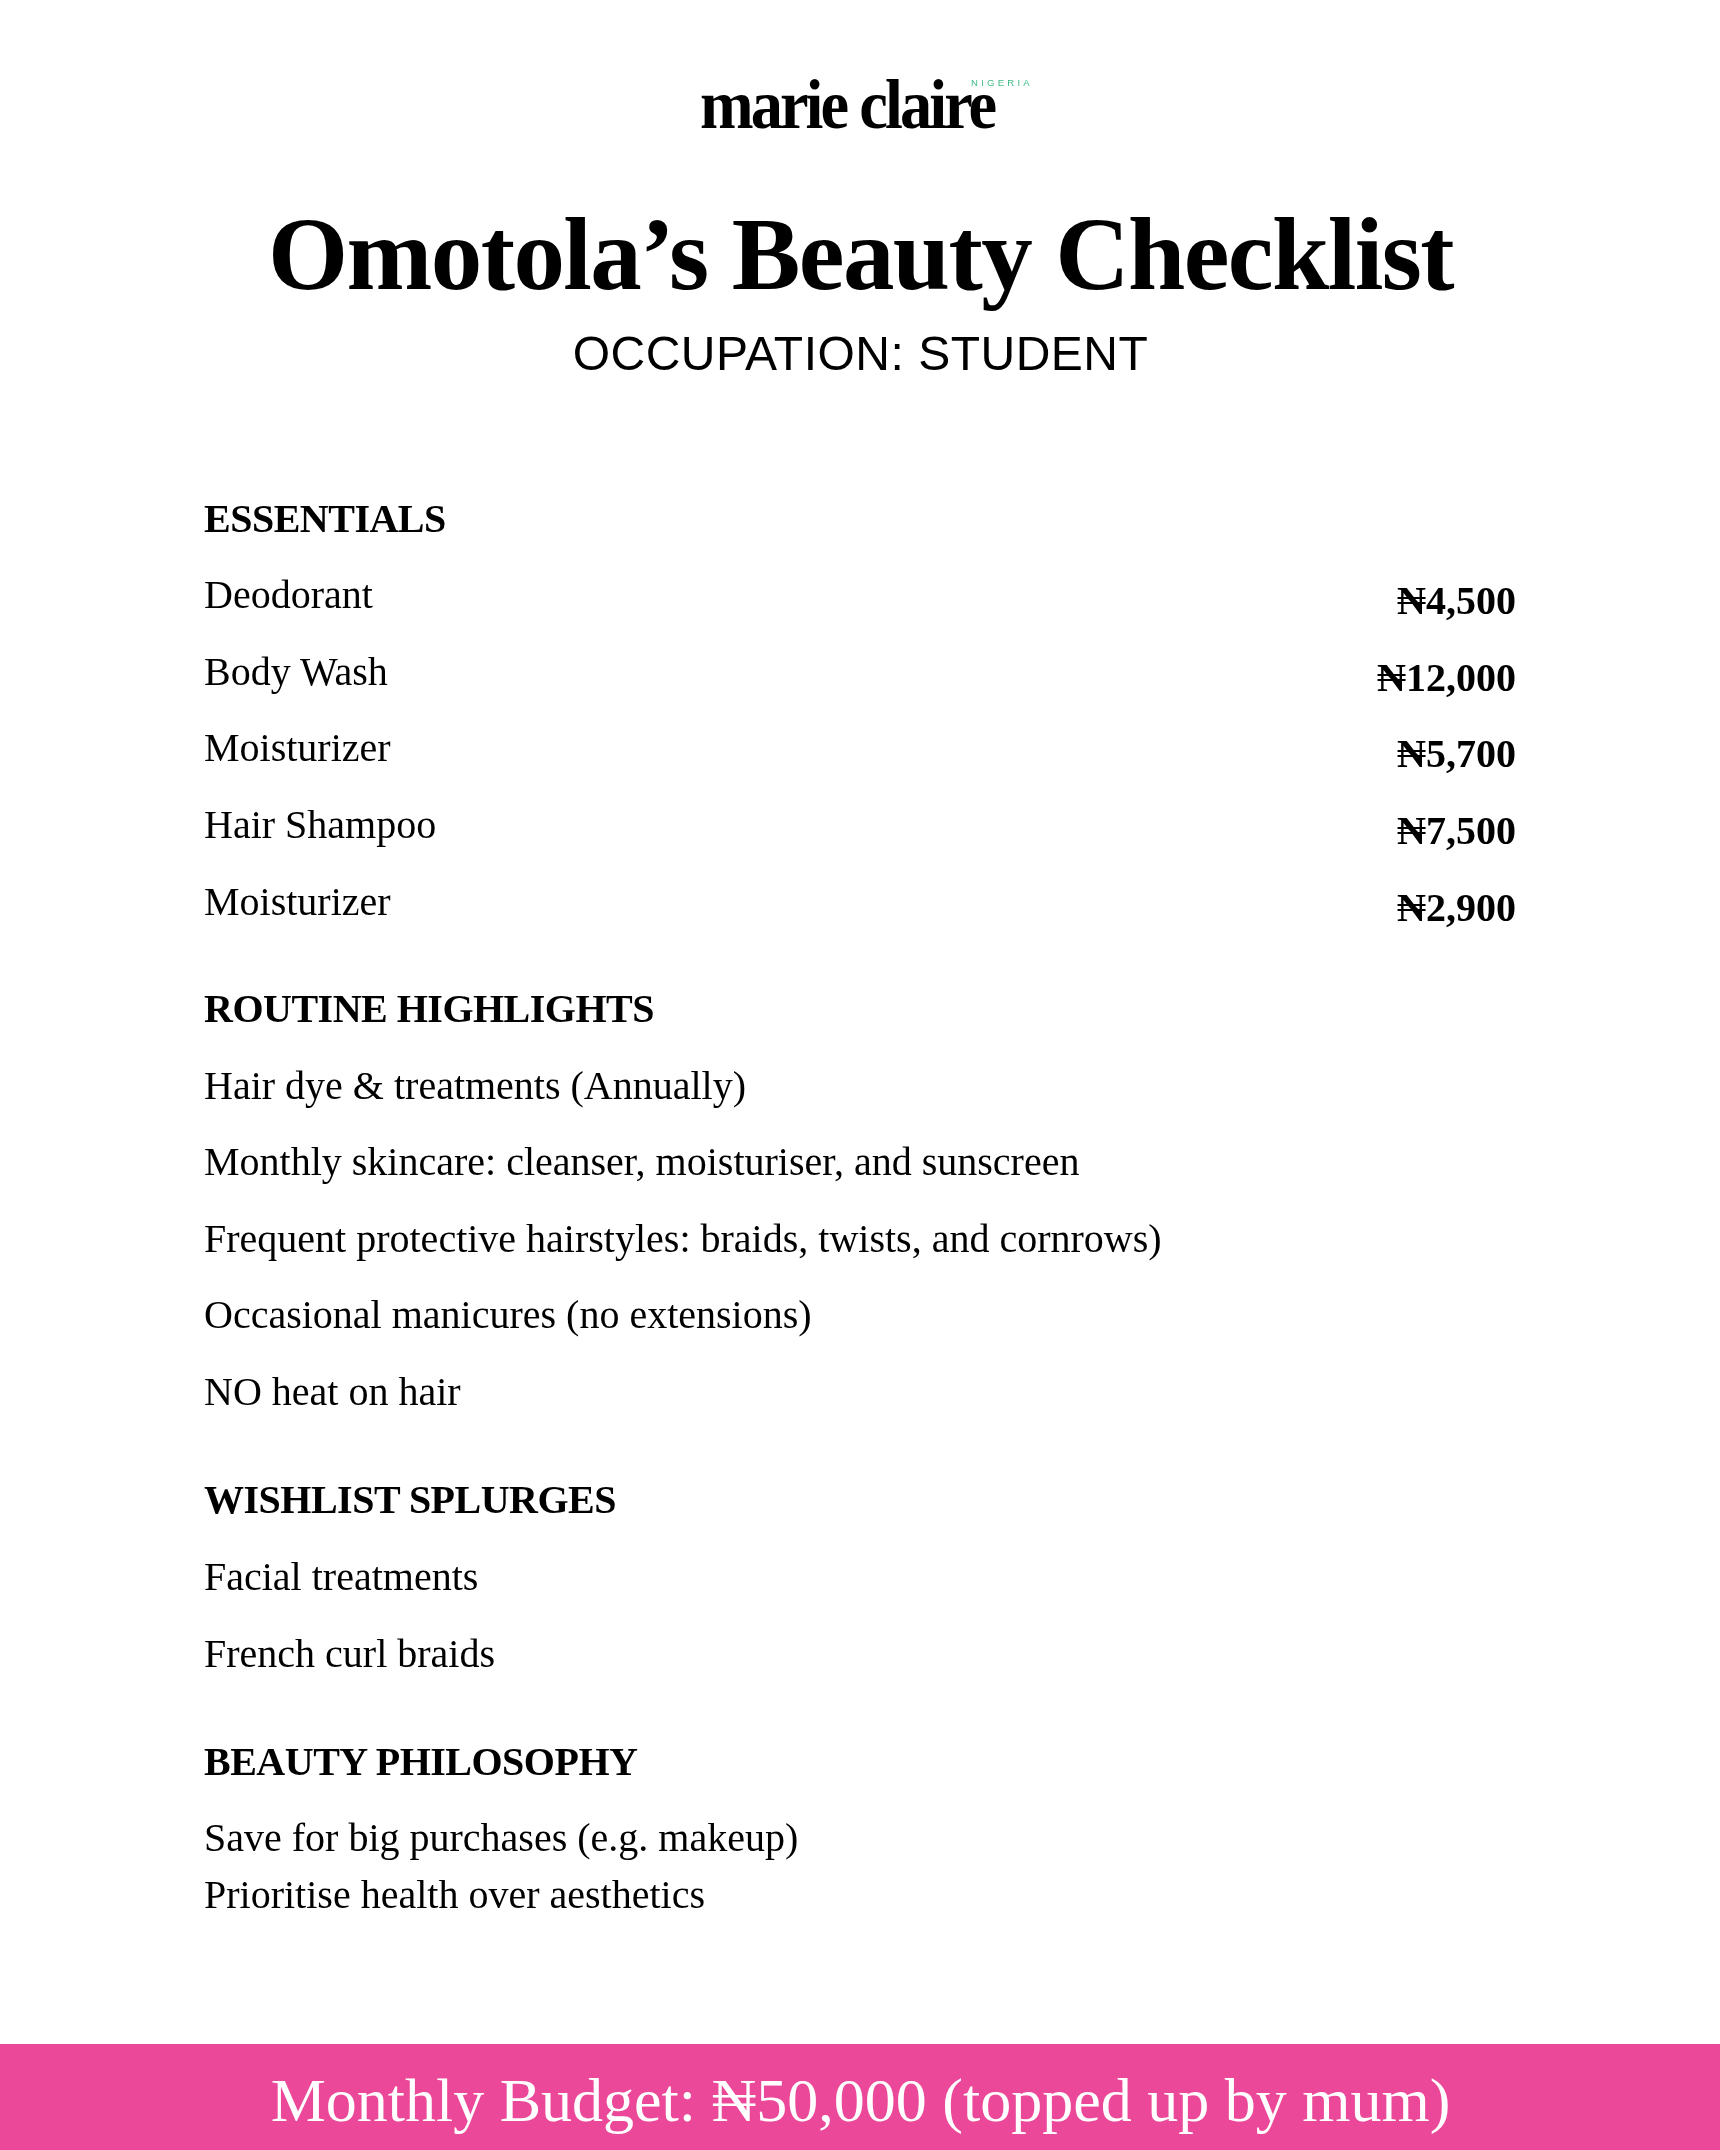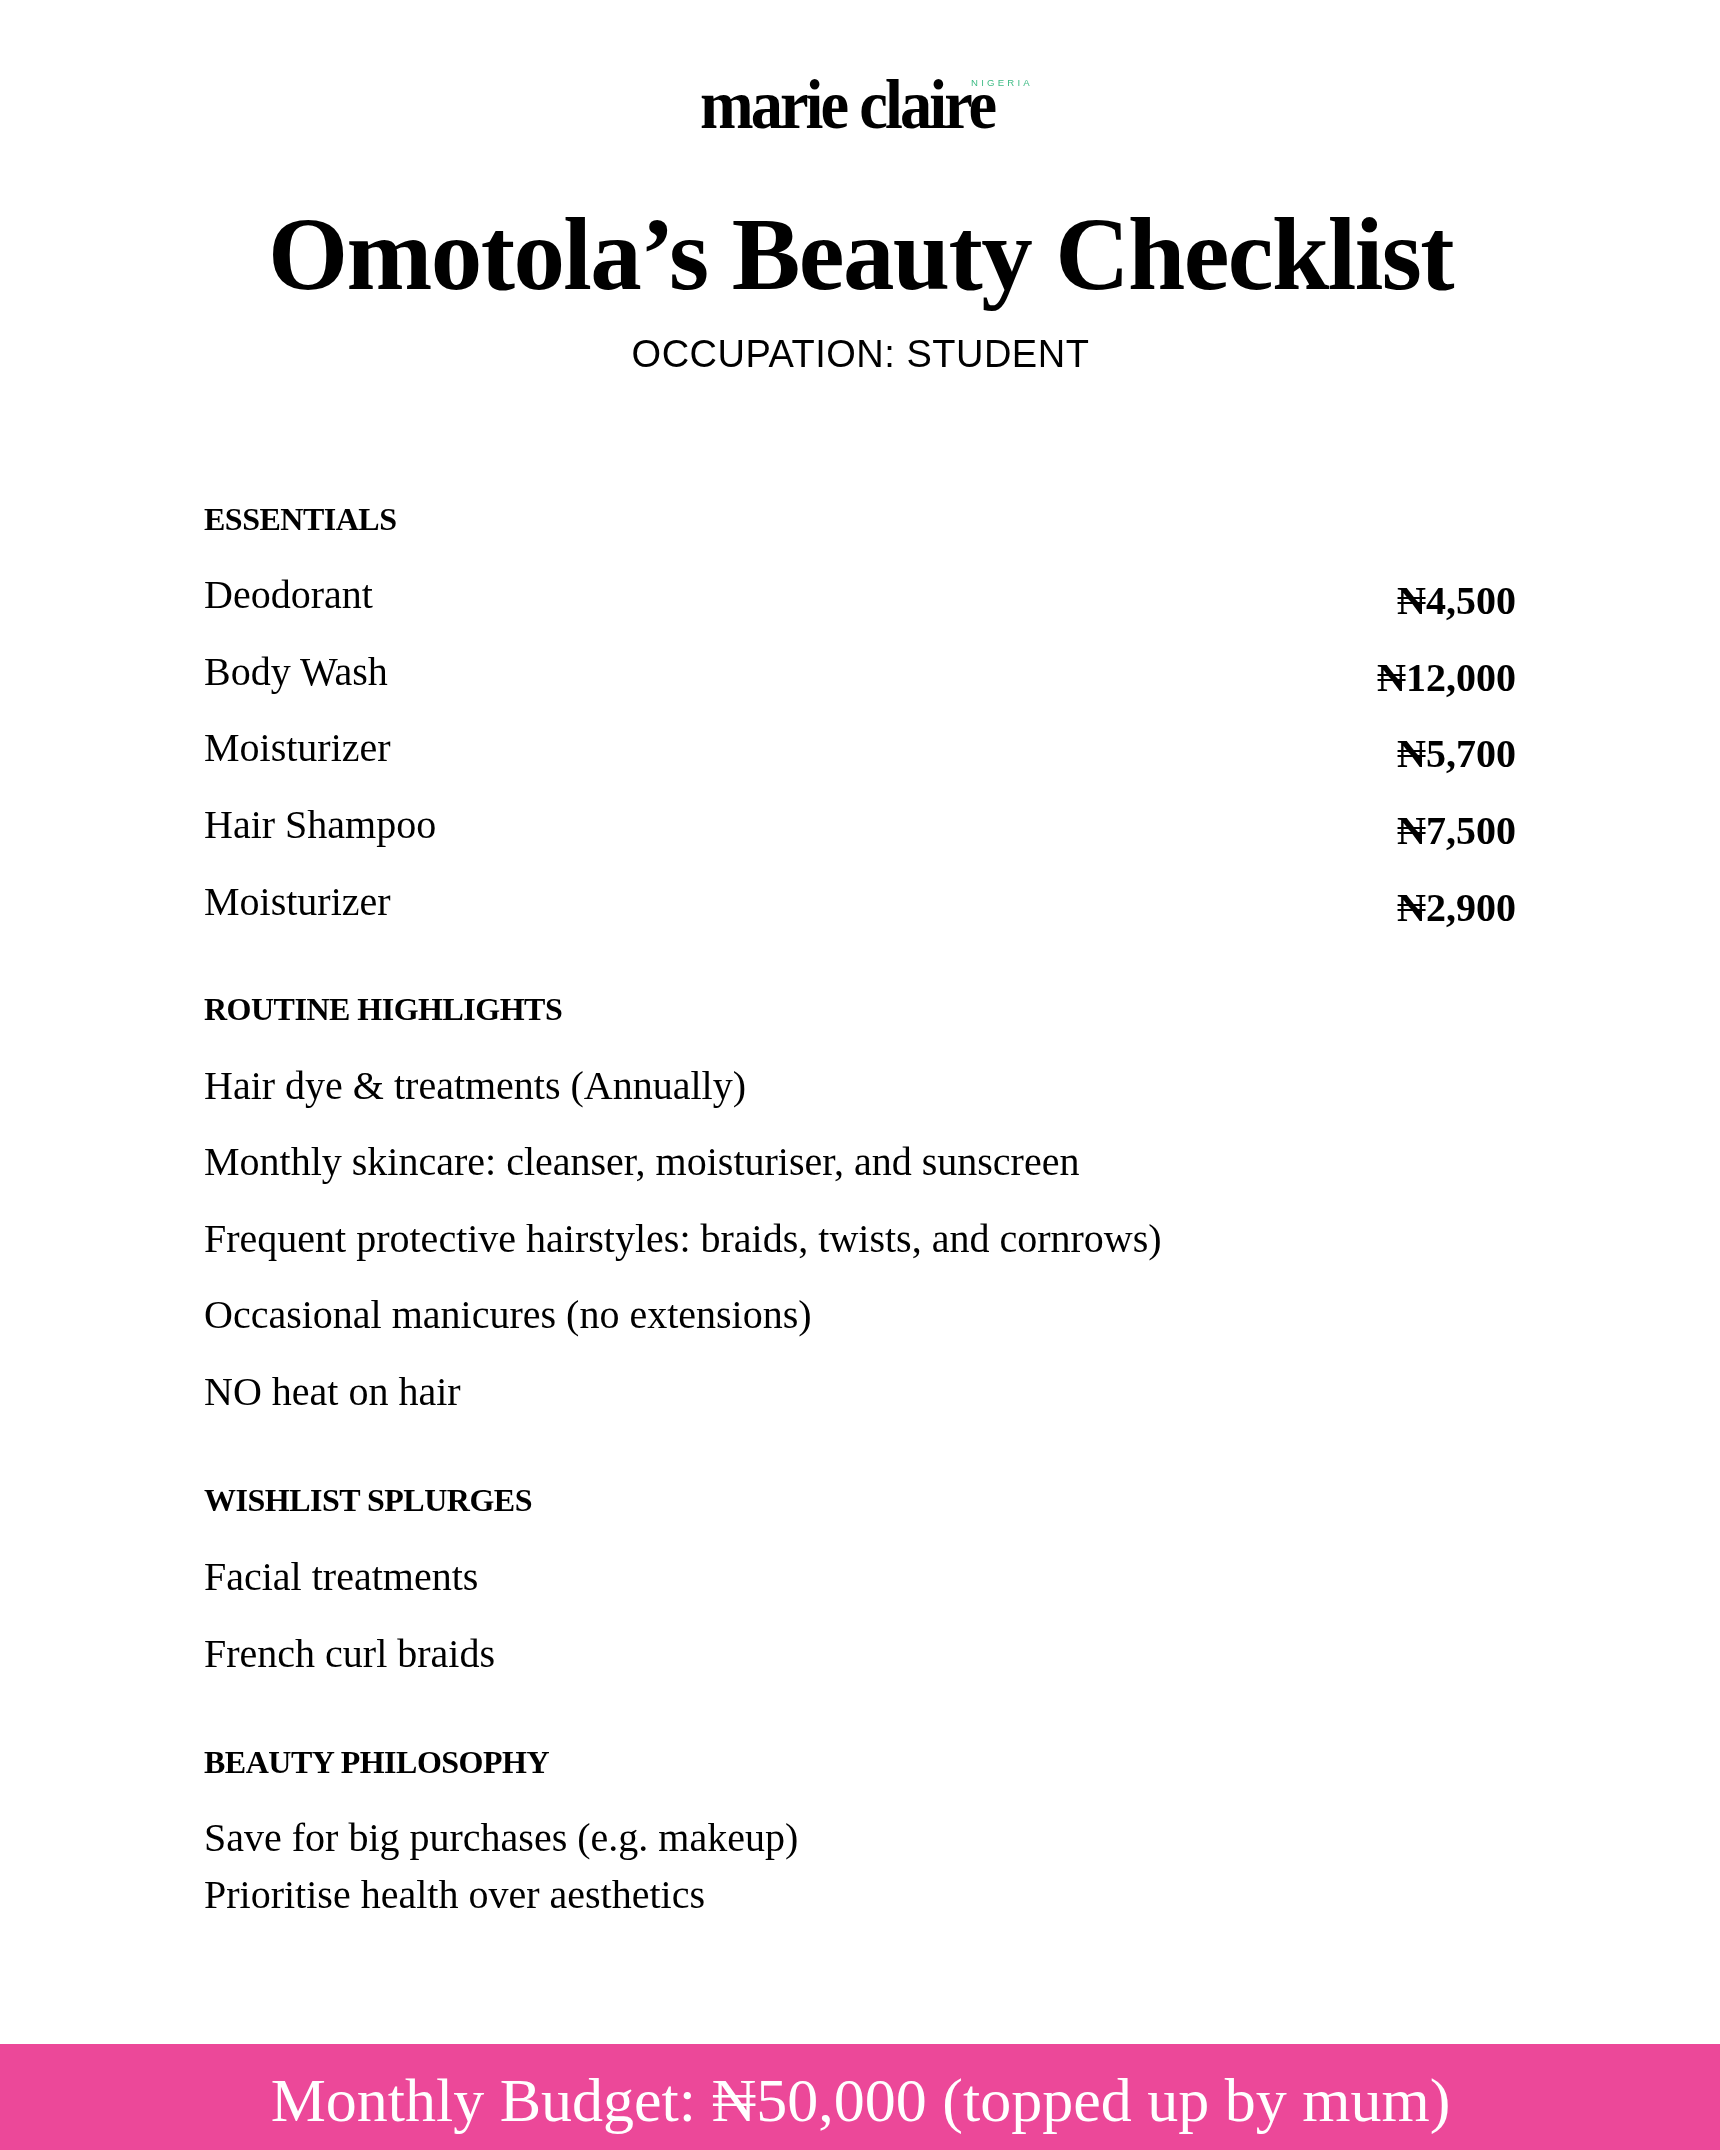--- a/index.html
+++ b/index.html
@@ -64,33 +64,33 @@
       letter-spacing: -1.6px;
       white-space: nowrap;
     }
     .subtitle {
       position: absolute;
       left: 0;
       width: 1721px;
       top: 330px;
       text-align: center;
       font-family: "Liberation Sans", sans-serif;
-      font-size: 38px;
+      font-size: 48px;
       line-height: 48px;
       letter-spacing: 0.5px;
       white-space: nowrap;
     }
 
     
     .heading {
       position: absolute;
       left: 204px;
       font-family: "Liberation Serif", serif;
       font-weight: 700;
-      font-size: 32px;
+      font-size: 40px;
       line-height: 48px;
       letter-spacing: -0.5px;
       white-space: nowrap;
     }
     .line {
       position: absolute;
       left: 204px;
       font-family: "Liberation Serif", serif;
       font-weight: 400;
       font-size: 40px;

